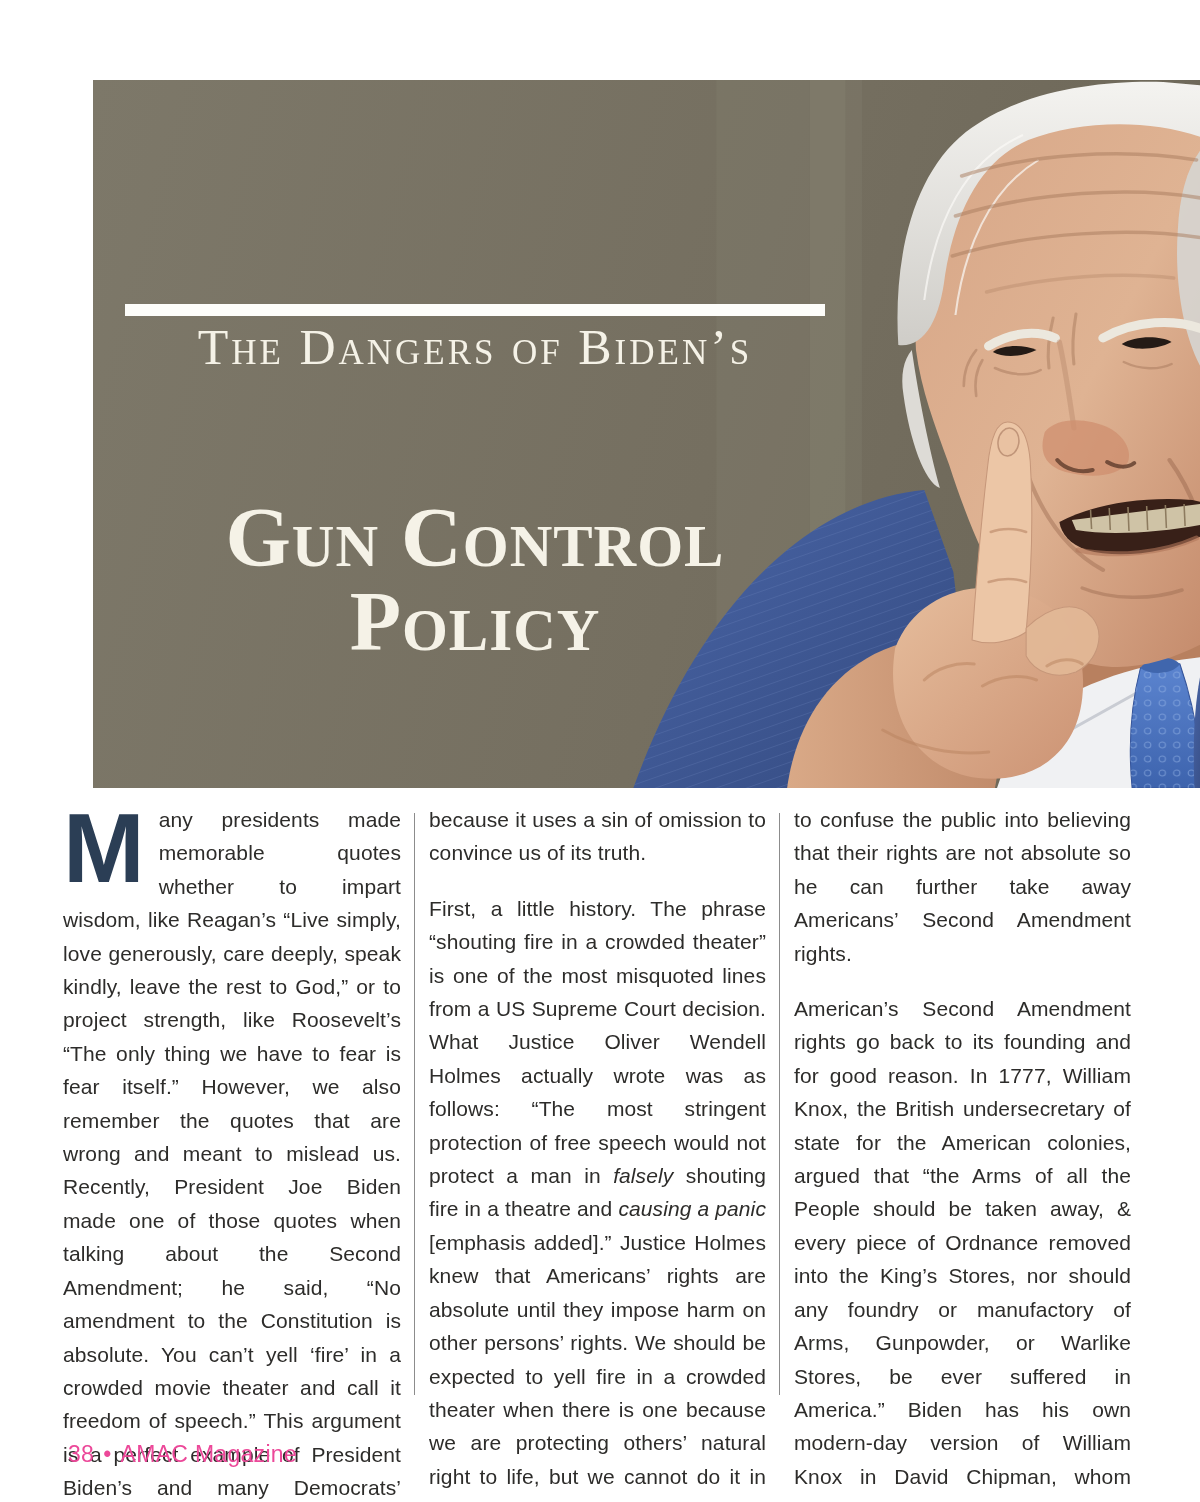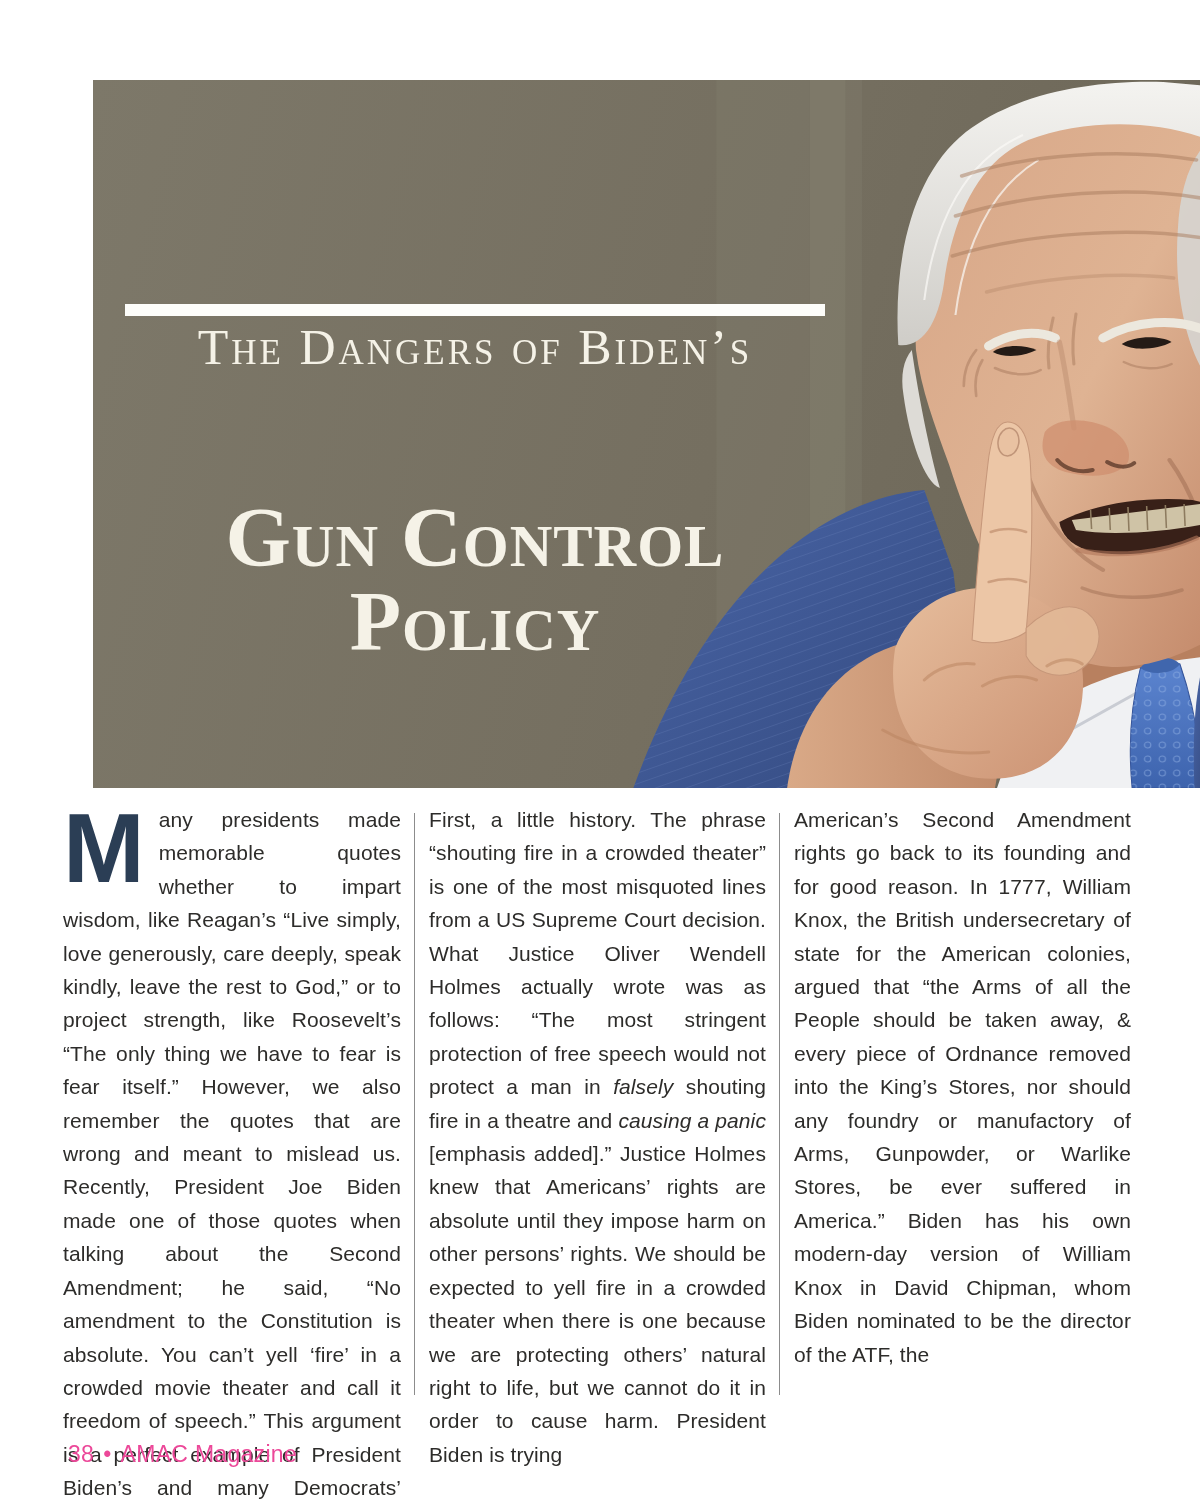--- a/index.html
+++ b/index.html
@@ -170,26 +170,28 @@
 
   <section class="article">
 
     <div class="col col1">
       <p class="para"><span class="dropcap">M</span><span>any presidents made memorable quotes whether to impart wisdom, like Reagan’s “Live simply, love generously, care deeply, speak kindly, leave the rest to God,” or to project strength, like Roosevelt’s “The only thing we have to fear is fear itself.” However, we also remember the quotes that are wrong and meant to mislead us. Recently, President Joe Biden made one of those quotes when talking about the Second Amendment; he said, “No amendment to the Constitution is absolute. You can’t yell ‘fire’ in a crowded movie theater and call it freedom of speech.” This argument is a perfect example of President Biden’s and many Democrats’ thinking when it comes to gun control</span></p>
     </div>
 
     <div class="vdiv d1"></div>
 
     <div class="col col2">
+      <p class="para">because it uses a sin of omission to convince us of its truth.</p>
       <p class="para"><span>First, a little history. The phrase “shouting fire in a crowded theater” is one of the most misquoted lines from a US Supreme Court decision. What Justice Oliver Wendell Holmes actually wrote was as follows: “The most stringent protection of free speech would not protect a man in </span><em>falsely</em><span> shouting fire in a theatre and </span><em>causing a panic</em><span> [emphasis added].” Justice Holmes knew that Americans’ rights are absolute until they impose harm on other persons’ rights. We should be expected to yell fire in a crowded theater when there is one because we are protecting others’ natural right to life, but we cannot do it in order to cause harm. President Biden is trying</span></p>
     </div>
 
     <div class="vdiv d2"></div>
 
     <div class="col col3">
+      <p class="para">to confuse the public into believing that their rights are not absolute so he can further take away Americans’ Second Amendment rights.</p>
       <p class="para">American’s Second Amendment rights go back to its founding and for good reason. In 1777, William Knox, the British undersecretary of state for the American colonies, argued that “the Arms of all the People should be taken away, &amp; every piece of Ordnance removed into the King’s Stores, nor should any foundry or manufactory of Arms, Gunpowder, or Warlike Stores, be ever suffered in America.” Biden has his own modern-day version of William Knox in David Chipman, whom Biden nominated to be the director of the ATF, the</p>
     </div>
   </section>
 
   <footer class="footer">
     <span>38</span><span class="sep">•</span><span>AMAC Magazine</span>
   </footer>
 
 </div>
 

